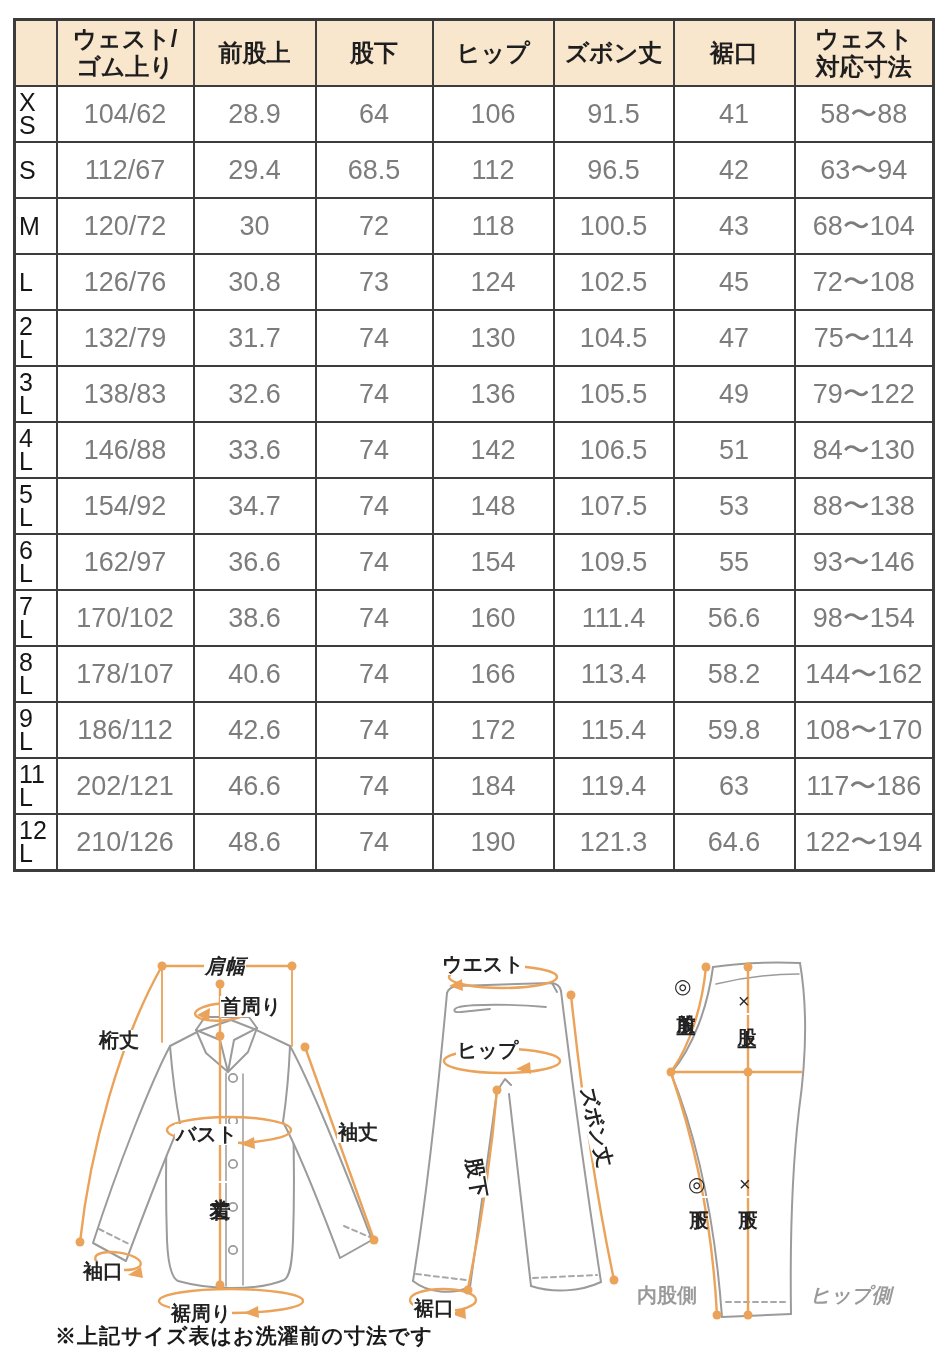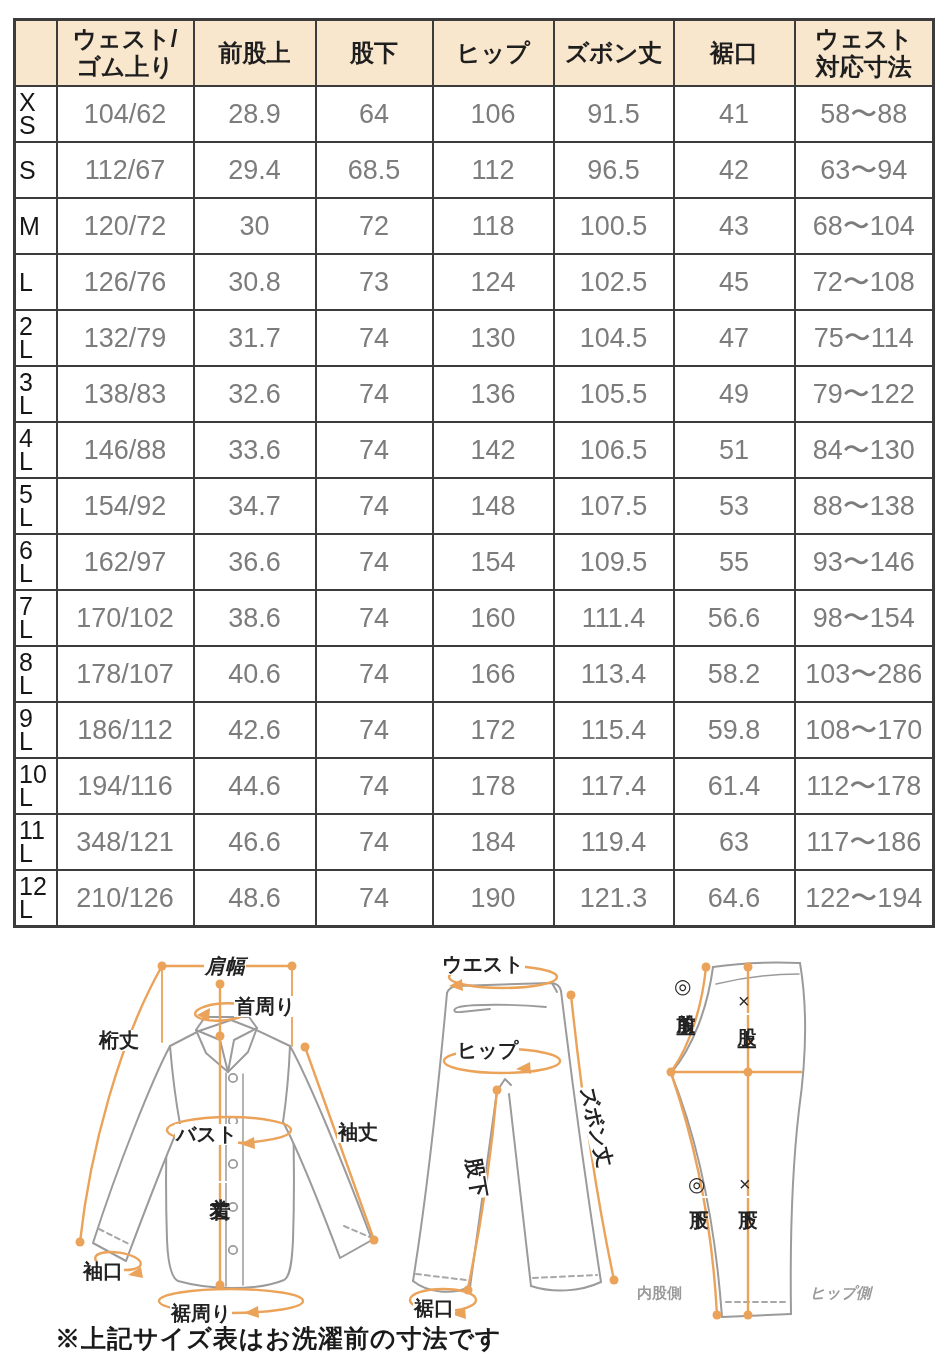--- a/index.html
+++ b/index.html
@@ -31,23 +31,23 @@
   }
   
   svg.diagram { position:absolute; left:0; top:950px; }
   .dlabel {
     position:absolute; font-size:20px; font-weight:700; color:#222;
     line-height:1.05; background:#fff; padding:0 1px; white-space:nowrap;
   }
   .vlabel { writing-mode:vertical-rl; text-orientation:upright; letter-spacing:1px; }
   .rot { transform-origin:0 0; }
   .mark { background:transparent; font-weight:400; color:#2b2b2b; font-size:20px; }
-  .side { color:#9a9a9a; font-size:15px; background:transparent; }
+  .side { color:#9a9a9a; font-size:20px; background:transparent; }
   .footnote {
-    position:absolute; left:55px; top:1322px; font-size:25px; font-weight:700;
+    position:absolute; left:55px; top:1322px; font-size:21px; font-weight:700;
     color:#1a1a1a; letter-spacing:1px;
   }
 </style>
 </head>
 <body>
 
 <div class="page">
 
   <table class="size-table">
     <colgroup>
@@ -184,48 +184,37 @@
         </tr>
         <tr>
           <th>8
 L</th>
           <td>178/107</td>
           <td>40.6</td>
           <td>74</td>
           <td>166</td>
           <td>113.4</td>
           <td>58.2</td>
-          <td>103〜286</td>
+          <td>144〜162</td>
         </tr>
         <tr>
           <th>9
 L</th>
           <td>186/112</td>
           <td>42.6</td>
           <td>74</td>
           <td>172</td>
           <td>115.4</td>
           <td>59.8</td>
           <td>108〜170</td>
         </tr>
         <tr>
-          <th>10
-L</th>
-          <td>194/116</td>
-          <td>44.6</td>
-          <td>74</td>
-          <td>178</td>
-          <td>117.4</td>
-          <td>61.4</td>
-          <td>112〜178</td>
-        </tr>
-        <tr>
           <th>11
 L</th>
-          <td>348/121</td>
+          <td>202/121</td>
           <td>46.6</td>
           <td>74</td>
           <td>184</td>
           <td>119.4</td>
           <td>63</td>
           <td>117〜186</td>
         </tr>
         <tr>
           <th>12
 L</th>
@@ -340,21 +329,21 @@
       <polygon points="240,1144 254,1137 255,1149"></polygon>
       <polygon points="128,1275 141,1267 143,1278"></polygon>
       <polygon points="244,1313 258,1306 259,1318"></polygon>
       <polygon points="449,986 462,979 463,991"></polygon>
       <polygon points="516,1069 530,1062 531,1074"></polygon>
       <polygon points="451,1314 465,1307 466,1319"></polygon>
     </g>
   </svg>
 
   <div class="dlabel" style="left:204px;top:956px;font-style:italic;">肩幅</div>
-  <div class="dlabel" style="left:234px;top:996px;">首周り</div>
+  <div class="dlabel" style="left:220px;top:996px;">首周り</div>
   <div class="dlabel" style="left:98px;top:1030px;">桁丈</div>
   <div class="dlabel" style="left:175px;top:1124px;">バスト</div>
   <div class="dlabel" style="left:337px;top:1122px;">袖丈</div>
   <div class="dlabel vlabel" style="left:208px;top:1181px;font-size:21px;">着丈</div>
   <div class="dlabel" style="left:82px;top:1261px;text-align:center;">袖口</div>
   <div class="dlabel" style="left:170px;top:1303px;text-align:right;">裾周り</div>
 
   <div class="dlabel" style="left:441px;top:954px;">ウエスト</div>
   <div class="dlabel" style="left:456px;top:1040px;">ヒップ</div>
   <div class="dlabel rot" style="left:597px;top:1084px;transform:rotate(77deg);">ズボン丈</div>

